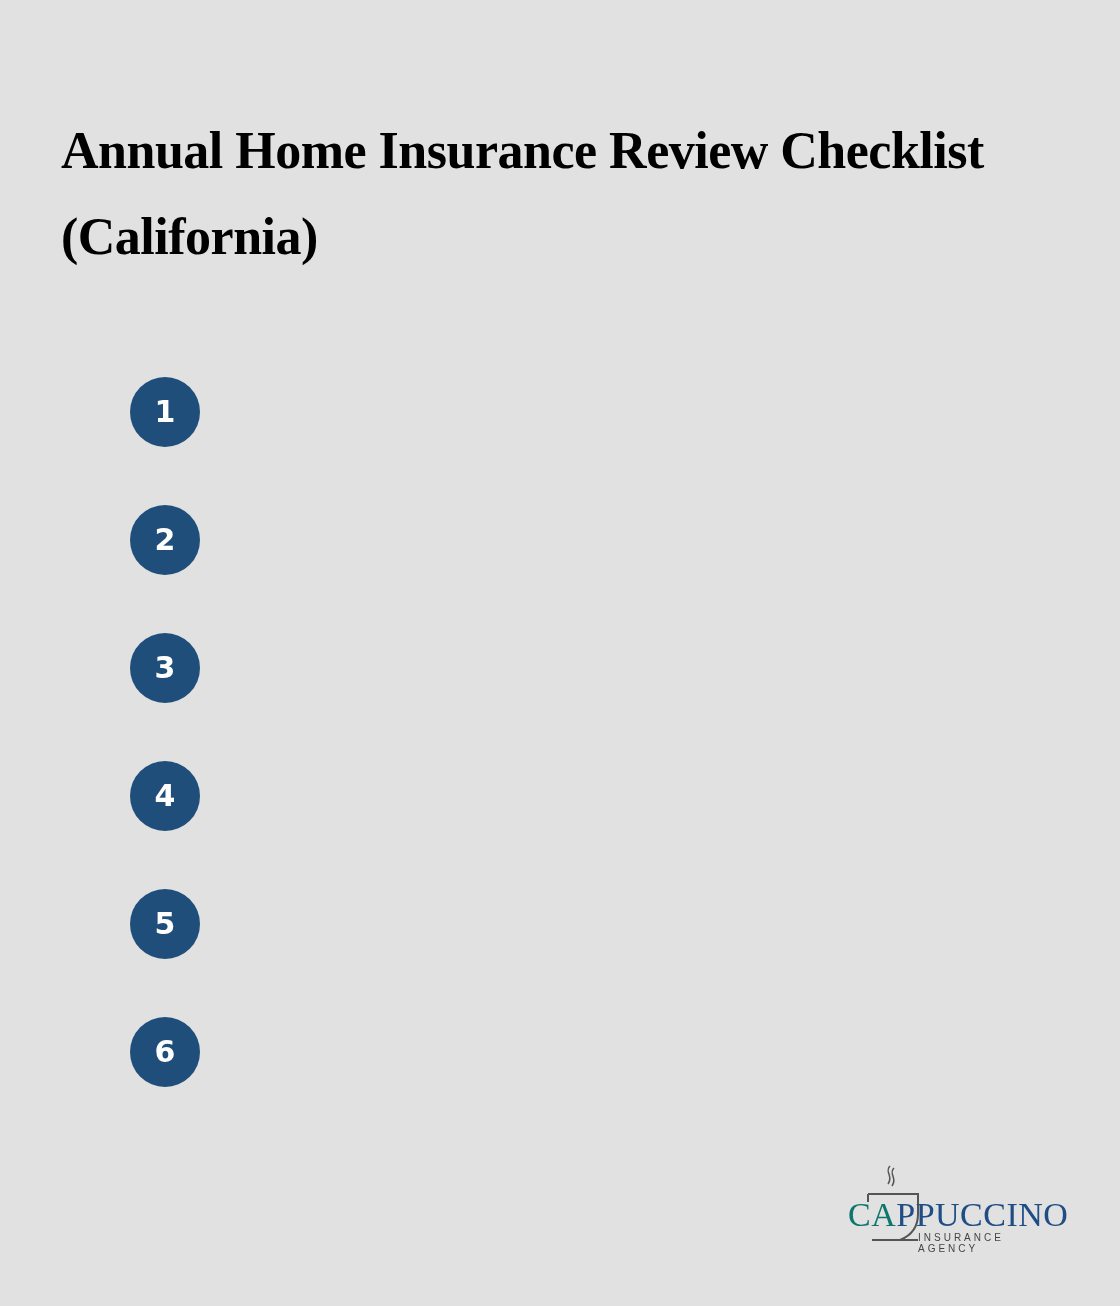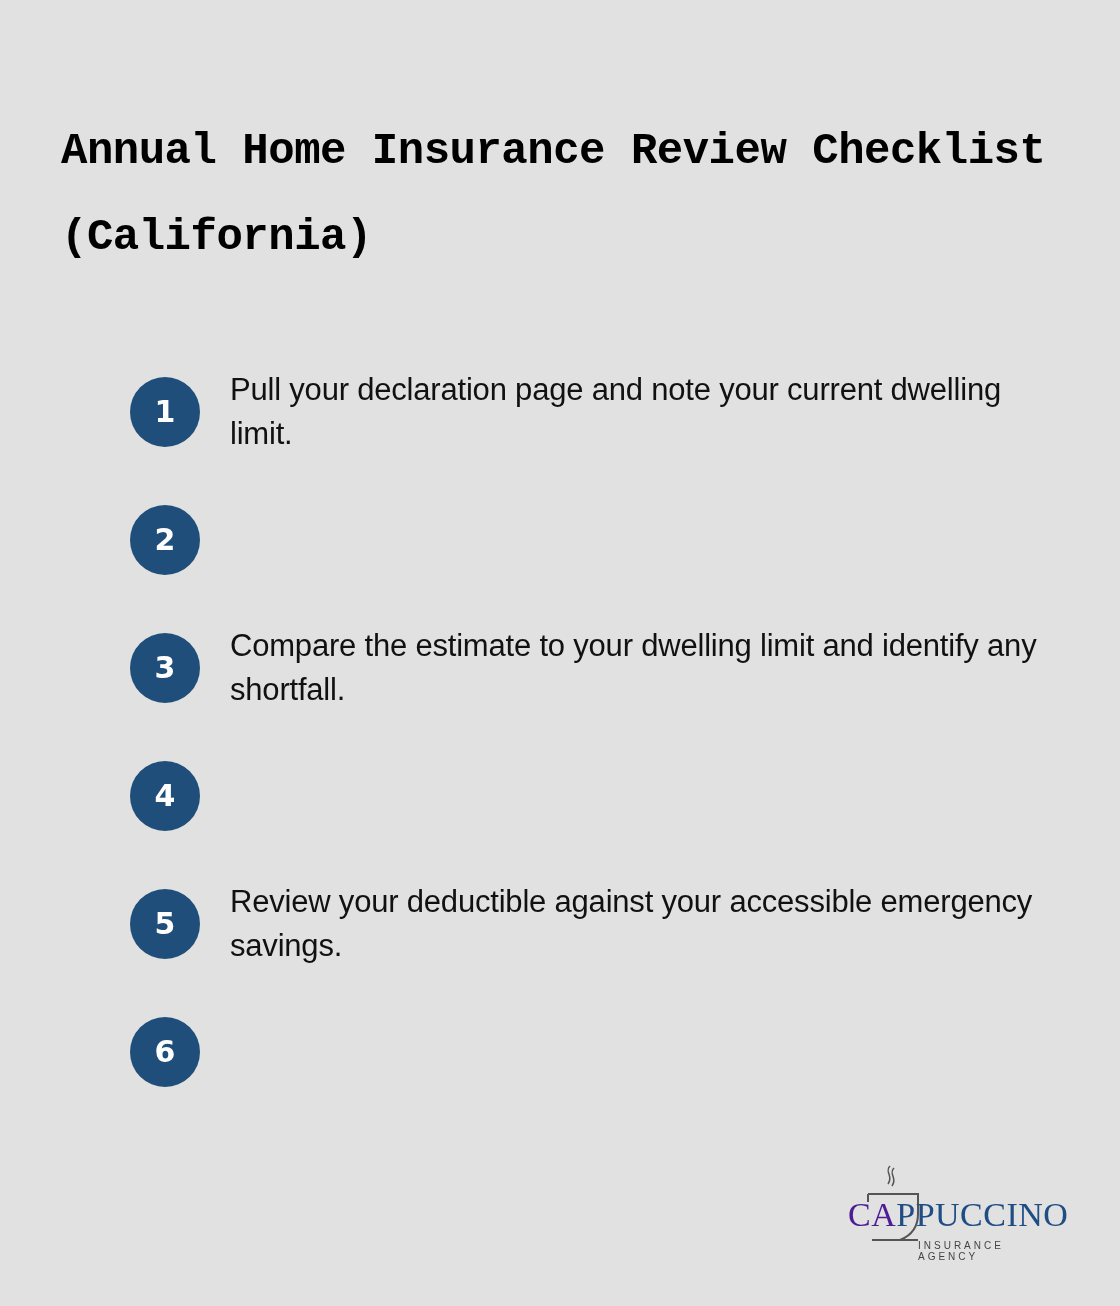--- a/index.html
+++ b/index.html
@@ -5,23 +5,23 @@
   html, body { margin: 0; padding: 0; }
   body {
     width: 1120px; height: 1306px;
     background: #e0e1e0;
     font-family: "DejaVu Sans", "Liberation Sans", sans-serif;
     position: relative; overflow: hidden;
   }
   .title {
     position: absolute; left: 61px; top: 108px;
     width: 1000px;
-    font-family: Liberation Mono, monospace;
+    font-family: Liberation Serif, serif;
     font-weight: bold;
-    font-size: 44px; line-height: 86px;
+    font-size: 52px; line-height: 86px;
     color: #000;
     letter-spacing: -0.5px;
   }
   .list { position: absolute; left: 130px; top: 368px; width: 920px; }
   .item { position: relative; height: 128px; }
   .num {
     position: absolute; left: 0; top: 9px;
     width: 70px; height: 70px; border-radius: 50%;
     background: #1e4e79; color: #fff;
     font-family: "DejaVu Sans", sans-serif; font-weight: bold;
@@ -32,52 +32,49 @@
     width: 820px;
     font-family: "Liberation Sans", sans-serif;
     font-size: 31px; line-height: 44px; color: #111;
     letter-spacing: -0.2px;
   }
   .logo { position: absolute; left: 848px; top: 1162px; width: 220px; height: 90px; }
   .logo-main {
     position: absolute; left: 0; top: 34px;
     font-family: "Liberation Serif", serif; font-size: 34px; letter-spacing: 0.5px;
   }
-  .logo-main .c { color: #4c1d95; text-align: right; }
+  .logo-main .c { color: #0f766e; text-align: right; }
   .logo-main .b { color: #1f4e85; margin-top: 12px; }
   .logo-sub {
     position: absolute; left: 70px; top: 70px;
     font-family: "Liberation Sans", sans-serif; font-size: 10px;
-    letter-spacing: 3px; color: #444; margin-top: 8px;
+    letter-spacing: 3px; color: #444;
   }
   .logo svg { position: absolute; left: 0; top: 0; }
 </style>
 </head>
 <body>
 
 <div class="title">Annual Home Insurance Review Checklist (California)</div>
 
 <div class="list">
   <div class="item">
     <div class="num">1</div>
-    <div class="text">Pull your declaration page and note your current dwelling limit.</div>
   </div>
   <div class="item">
     <div class="num">2</div>
   </div>
   <div class="item">
     <div class="num">3</div>
-    <div class="text">Compare the estimate to your dwelling limit and identify any shortfall.</div>
   </div>
   <div class="item">
     <div class="num">4</div>
   </div>
   <div class="item">
     <div class="num">5</div>
-    <div class="text">Review your deductible against your accessible emergency savings.</div>
   </div>
   <div class="item">
     <div class="num">6</div>
   </div>
 </div>
 
 <div class="logo">
   <svg width="80" height="85" viewBox="0 0 80 85">
     <path d="M42 4 C36 10, 46 14, 40 22 M46 6 C40 12, 50 16, 44 24" stroke="#555" stroke-width="1.5" fill="none"></path>
     <path d="M20 32 L70 32 L70 52 C70 66, 62 74, 52 78" stroke="#555" stroke-width="2" fill="none"></path>

